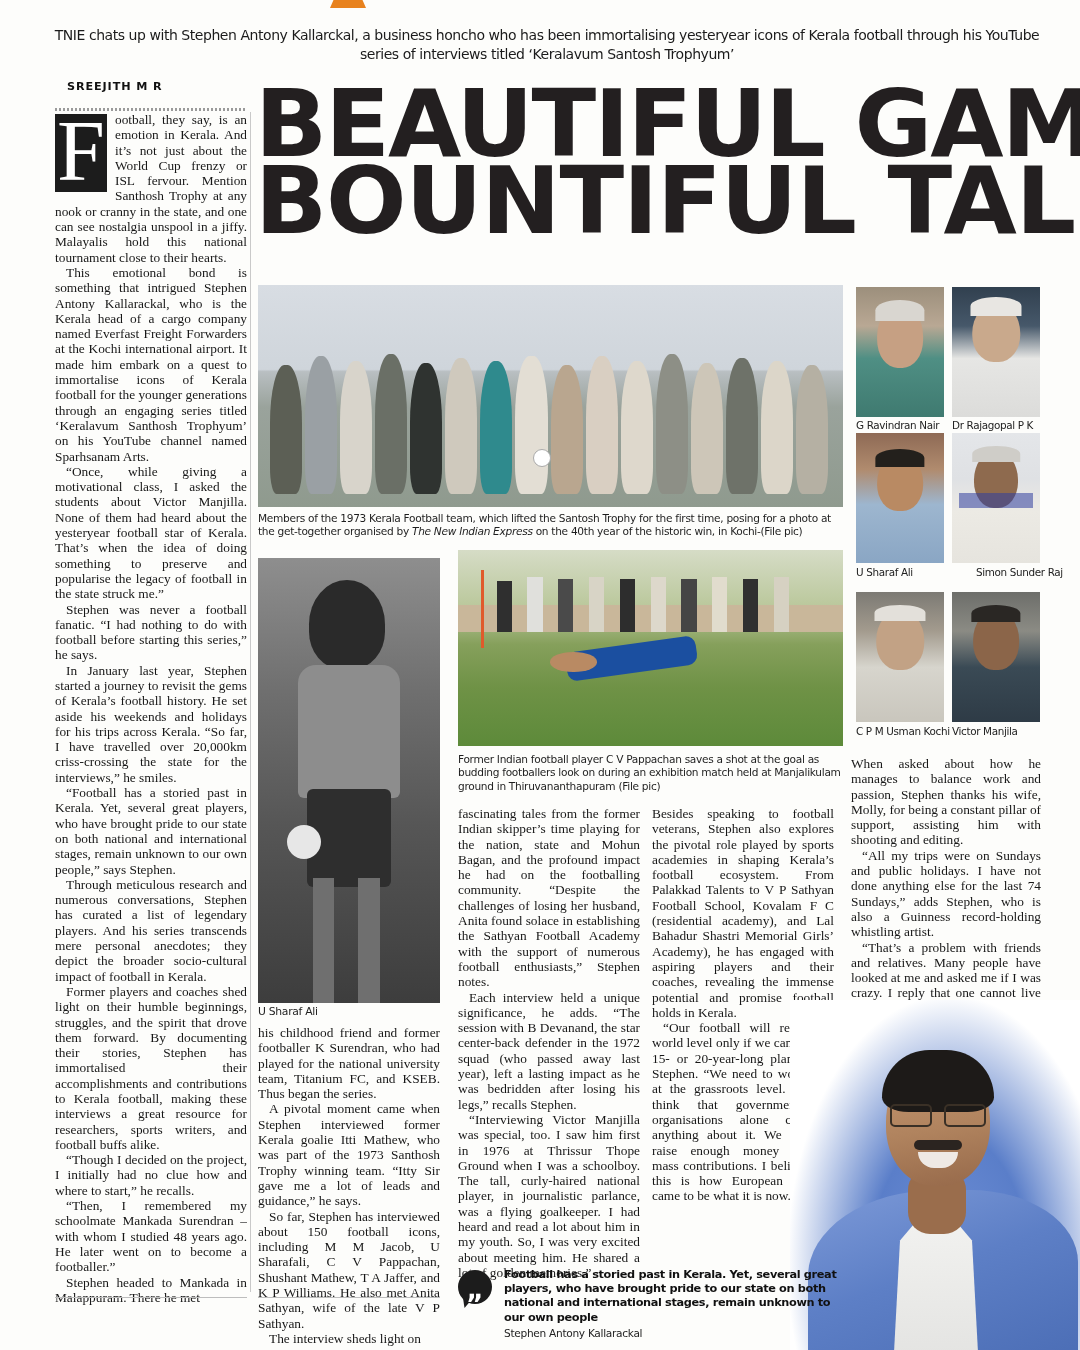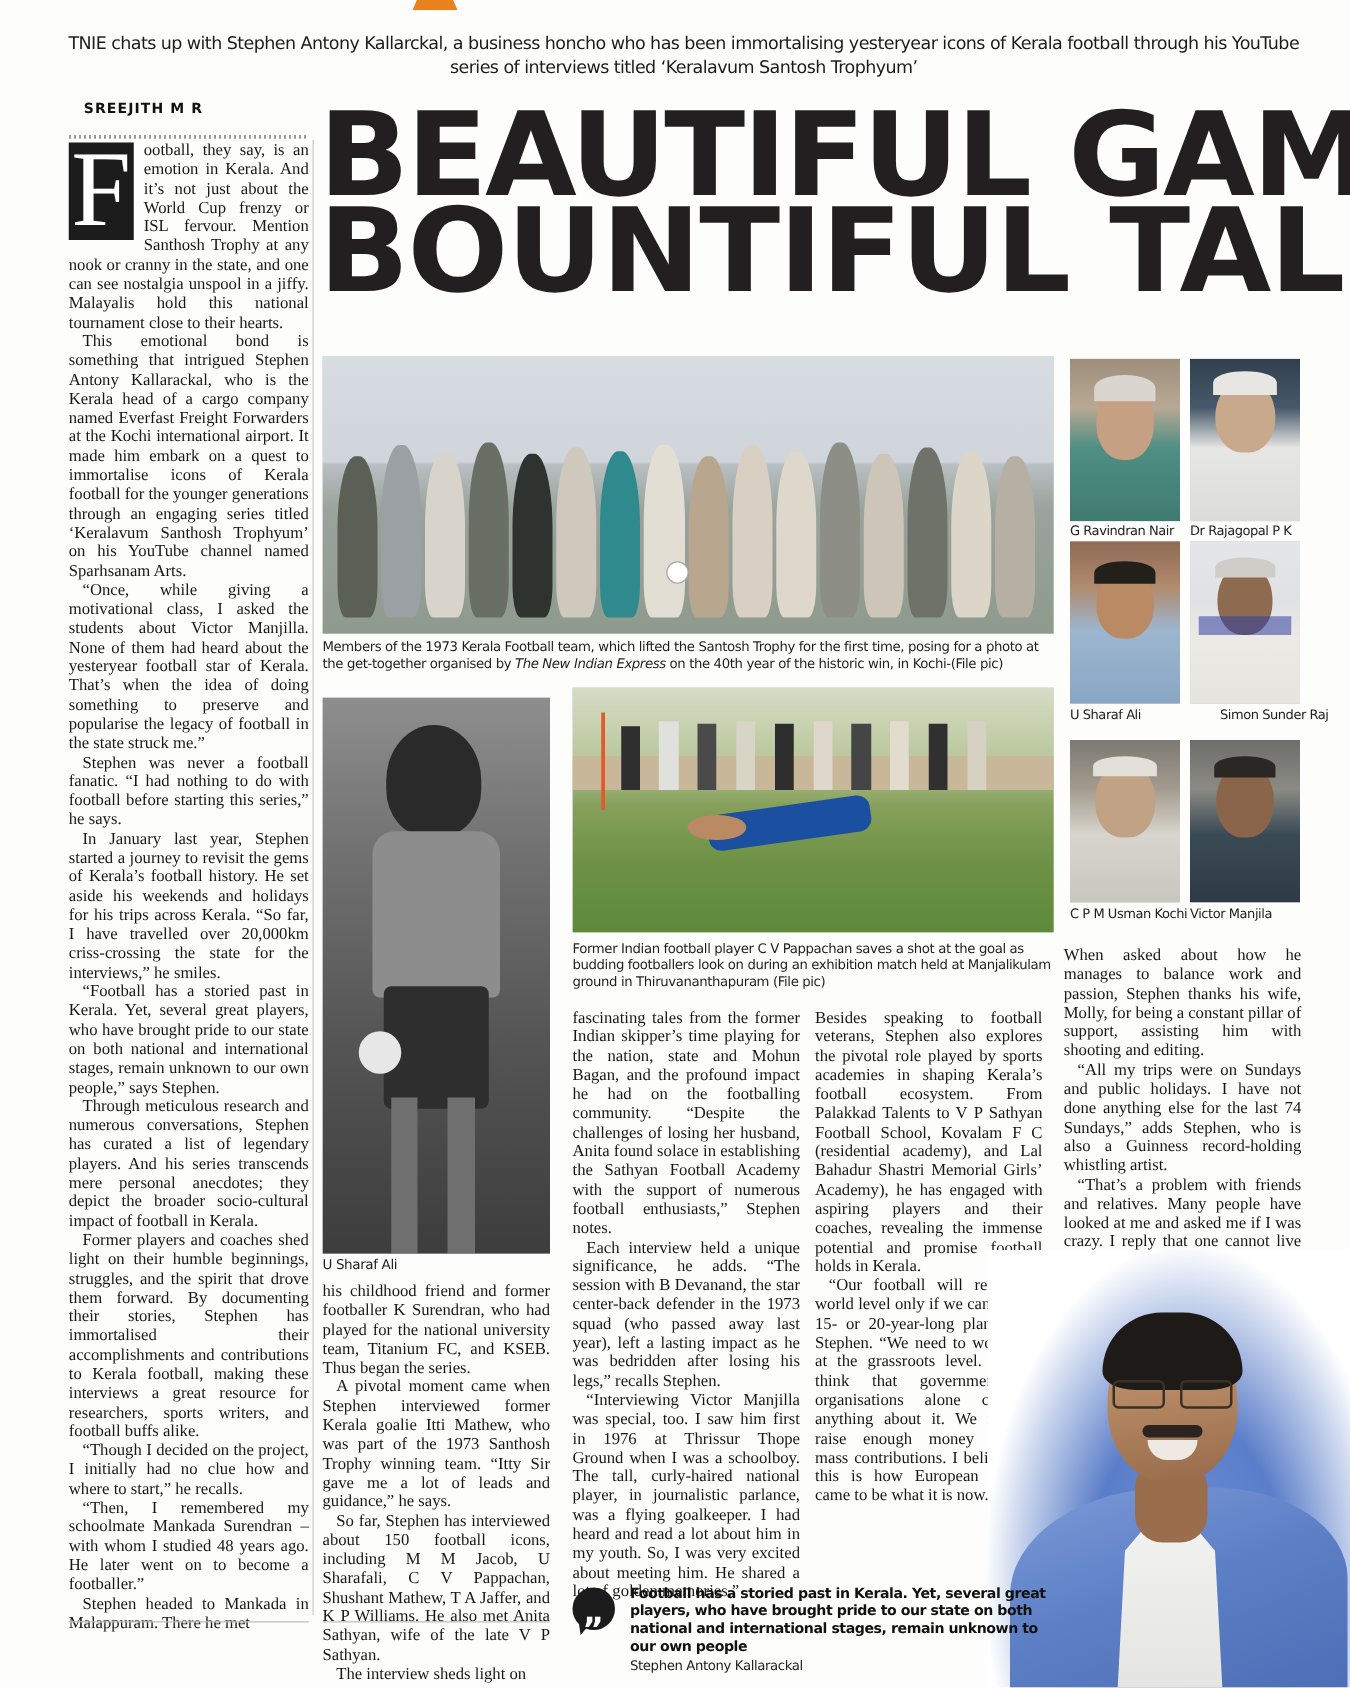--- a/index.html
+++ b/index.html
@@ -398,21 +398,21 @@
 
   <div class="col c2">
     <p class="noind">his childhood friend and former footballer K Surendran, who had played for the national university team, Titanium FC, and KSEB. Thus began the series.</p>
     <p>A pivotal moment came when Stephen interviewed former Kerala goalie Itti Mathew, who was part of the 1973 Santhosh Trophy winning team. “Itty Sir gave me a lot of leads and guidance,” he says.</p>
     <p>So far, Stephen has interviewed about 150 football icons, including M M Jacob, U Sharafali, C V Pappachan, Shushant Mathew, T A Jaffer, and K P Williams. He also met Anita Sathyan, wife of the late V P Sathyan.</p>
     <p>The interview sheds light on</p>
   </div>
 
   <div class="col c3">
     <p class="noind">fascinating tales from the former Indian skipper’s time playing for the nation, state and Mohun Bagan, and the profound impact he had on the footballing community. “Despite the challenges of losing her husband, Anita found solace in establishing the Sathyan Football Academy with the support of numerous football enthusiasts,” Stephen notes.</p>
-    <p>Each interview held a unique significance, he adds. “The session with B Devanand, the star center-back defender in the 1973 squad (who passed away last year), left a lasting impact as he was bedridden after losing his legs,” recalls Stephen.</p>
+    <p>Each interview held a unique significance, he adds. “The session with B Devanand, the star center-back defender in the 1972 squad (who passed away last year), left a lasting impact as he was bedridden after losing his legs,” recalls Stephen.</p>
     <p>“Interviewing Victor Manjilla was special, too. I saw him first in 1976 at Thrissur Thope Ground when I was a schoolboy. The tall, curly-haired national player, in journalistic parlance, was a flying goalkeeper. I had heard and read a lot about him in my youth. So, I was very excited about meeting him. He shared a lot of golden memories.”</p>
   </div>
 
   <div class="col c4">
     <p class="noind">Besides speaking to football veterans, Stephen also explores the pivotal role played by sports academies in shaping Kerala’s football ecosystem. From Palakkad Talents to V P Sathyan Football School, Kovalam F C (residential academy), and Lal Bahadur Shastri Memorial Girls’ Academy), he has engaged with aspiring players and their coaches, revealing the immense potential and promise football holds in Kerala.</p>
     <p>“Our football will reach the world level only if we can make a 15- or 20-year-long plan,” adds Stephen. “We need to work hard at the grassroots level. I don’t think that governments or organisations alone can do anything about it. We need to raise enough money through mass contributions. I believe that this is how European football came to be what it is now.”</p>
   </div>
 
   <div class="col c5">
     <p class="noind">When asked about how he manages to balance work and passion, Stephen thanks his wife, Molly, for being a constant pillar of support, assisting him with shooting and editing.</p>

